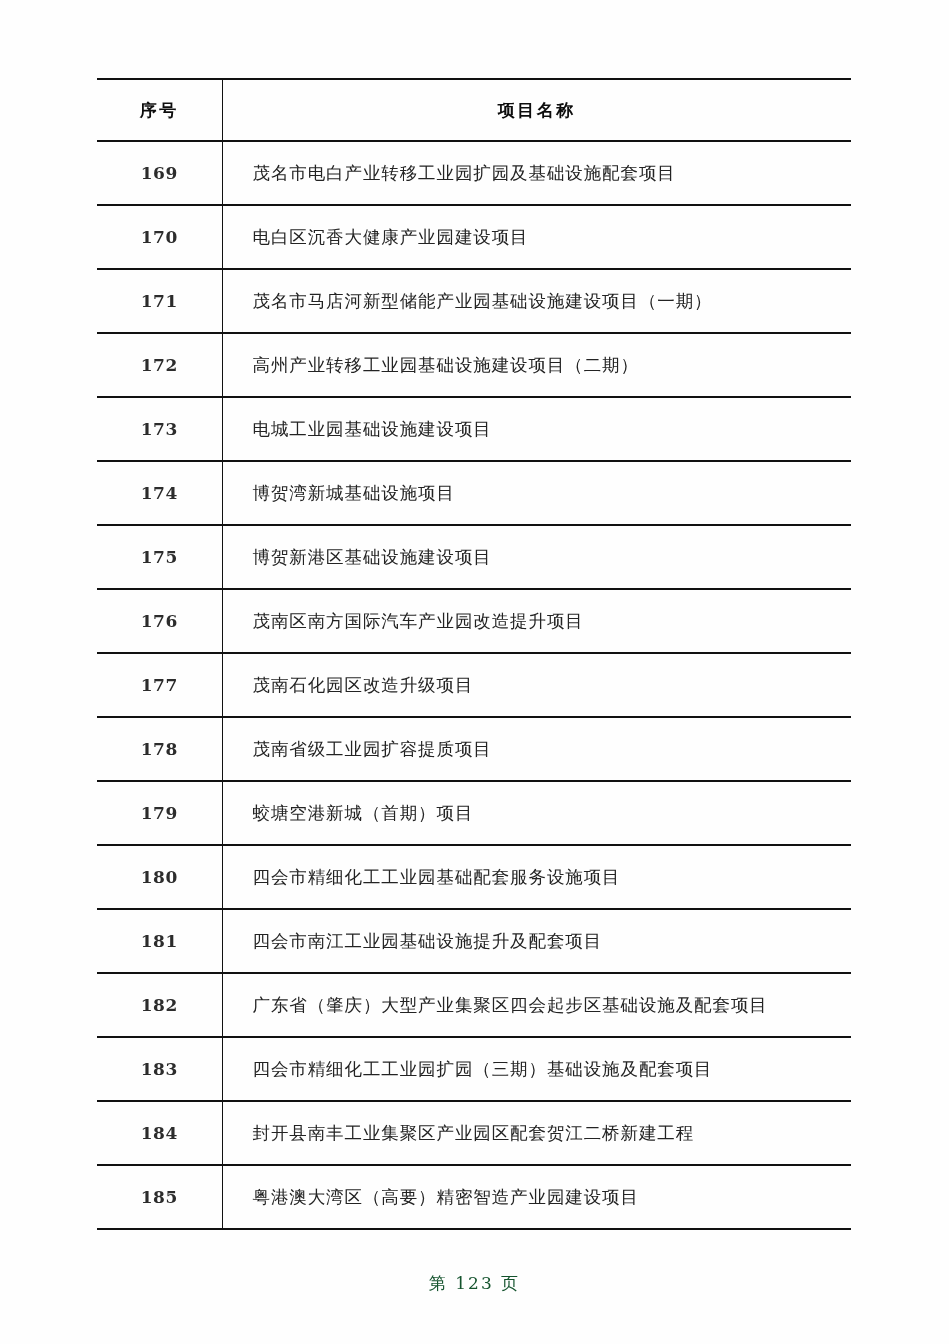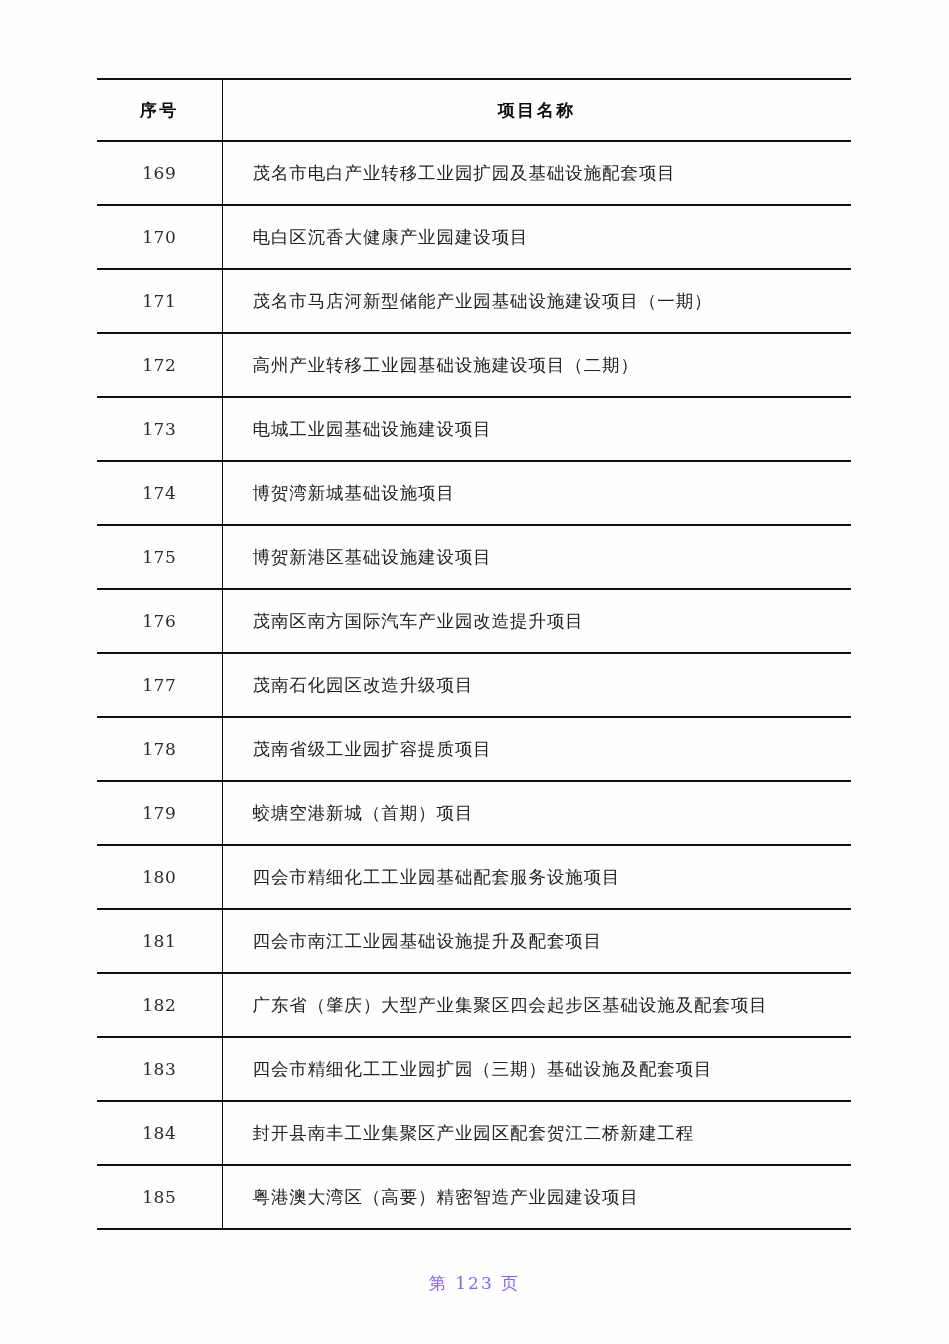--- a/index.html
+++ b/index.html
@@ -59,20 +59,21 @@
 
   .cell-num {
     height: 52px;
     display: flex;
     align-items: center;
     justify-content: center;
     font-size: 17px;
     color: #2c2c2c;
     letter-spacing: 0.5px;
     font-family: "DejaVu Serif", "Liberation Serif", serif;
+    font-weight: bold;
   }
   .cell-name {
     height: 62px;
     display: flex;
     align-items: center;
     justify-content: flex-start;
     padding-left: 14px;
     font-size: 17.5px;
     color: #232323;
     letter-spacing: 0.9px;
@@ -97,21 +98,21 @@
   
   .footer {
     position: absolute;
     left: 0;
     top: 1272px;
     width: 949px;
     text-align: center;
   }
   .footer-text {
     font-size: 17px;
-    color: #8b5cf6;
+    color: #14532d;
     letter-spacing: 2px;
     font-family: "DejaVu Serif", "Liberation Serif", serif;
   }
 </style>
 </head>
 <body>
 
 <div class="page">
   <div class="page-inner">
 

